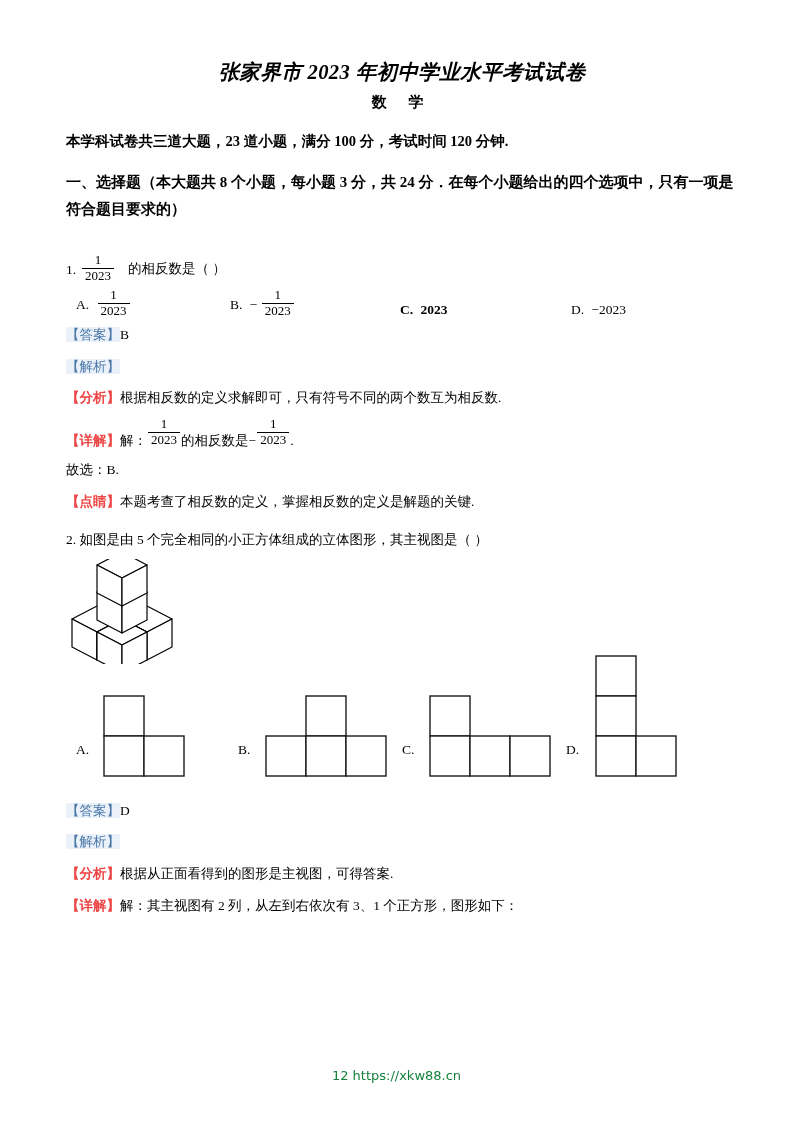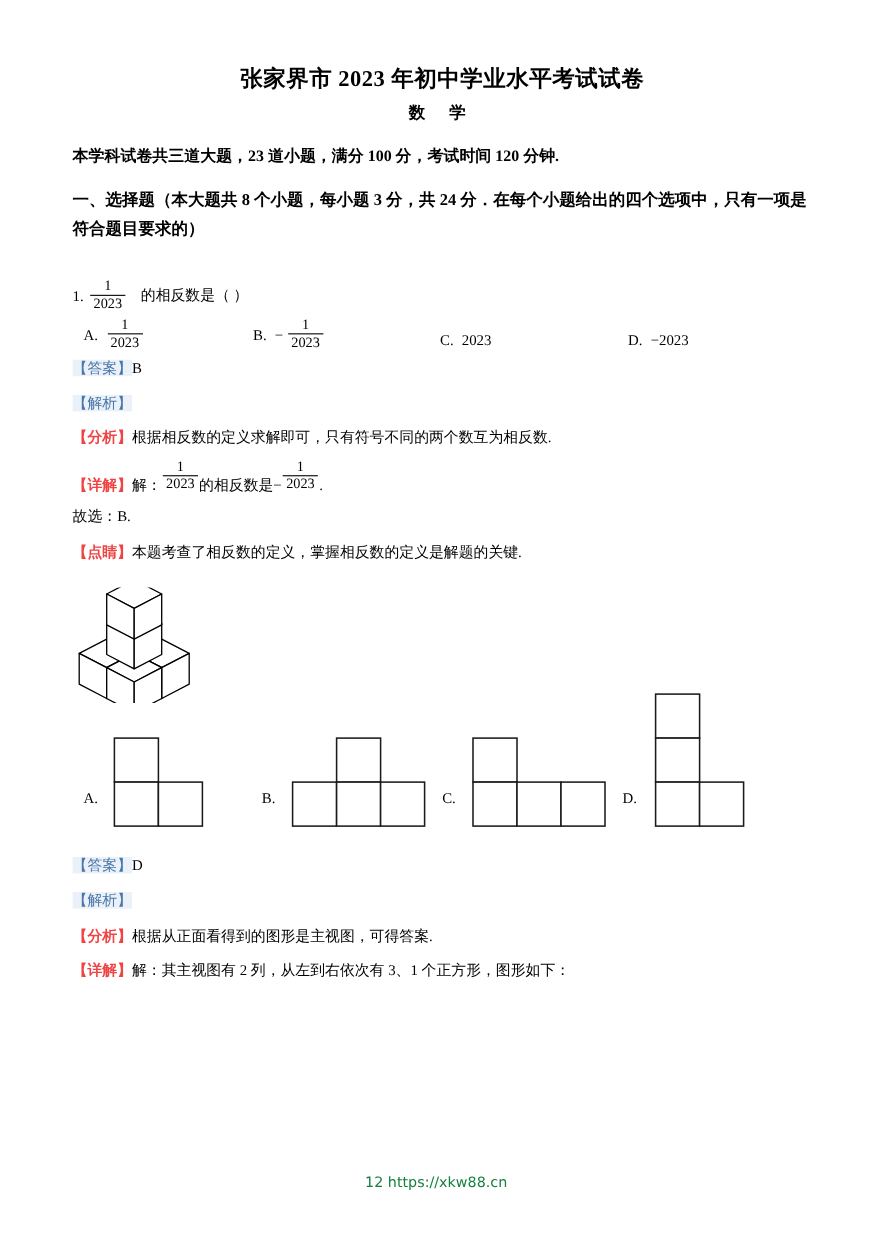--- a/index.html
+++ b/index.html
@@ -29,20 +29,21 @@
   }
 
   
   .title {
     text-align: center;
     font-size: 20.5px;
     font-weight: bold;
     letter-spacing: 0.4px;
     line-height: 1.4;
     margin: 0 0 6px 0;
+    font-style: italic;
   }
   .subject {
     text-align: center;
     font-size: 15px;
     font-weight: bold;
     letter-spacing: 9px;
     margin: 0 0 20px 0;
   }
   .notice-head {
     font-size: 14.5px;
@@ -204,21 +205,21 @@
         </span>
       </span>
       <span class="opt" style="left:164px;">
         <span class="ol">B.</span>
         <span>−</span>
         <span class="frac">
           <span class="num">1</span>
           <span class="den">2023</span>
         </span>
       </span>
-      <span class="opt" style="left:334px;">
+      <span class="opt" style="left:334px;font-weight:bold;">
         <span class="ol">C.</span>
         <span>2023</span>
       </span>
       <span class="opt" style="left:505px;">
         <span class="ol">D.</span>
         <span>−2023</span>
       </span>
     </div>
 
     <div class="para">
@@ -244,20 +245,24 @@
     </div>
 
     <div class="para">故选：B.</div>
 
     <div class="para">
       <span class="tag-black">【点睛】</span><span>本题考查了相反数的定义，掌握相反数的定义是解题的关键.</span>
     </div>
 
     <div class="spacer-sm"></div>
 
+    <div class="qtext">
+      <span>2.</span>
+      <span>如图是由 5 个完全相同的小正方体组成的立体图形，其主视图是（      ）</span>
+    </div>
 
     <div class="cube-fig">
       <svg width="130" height="105" viewBox="0 0 130 105">
         <g fill="#ffffff" stroke="#000000" stroke-width="1.2" stroke-linejoin="round">
 
           <polygon points="6,60 31,47 56,60 31,73"></polygon>
           <polygon points="6,60 6,88 31,101 31,73"></polygon>
           <polygon points="31,73 56,60 56,88 31,101"></polygon>
 
           <polygon points="56,60 81,47 106,60 81,73"></polygon>

